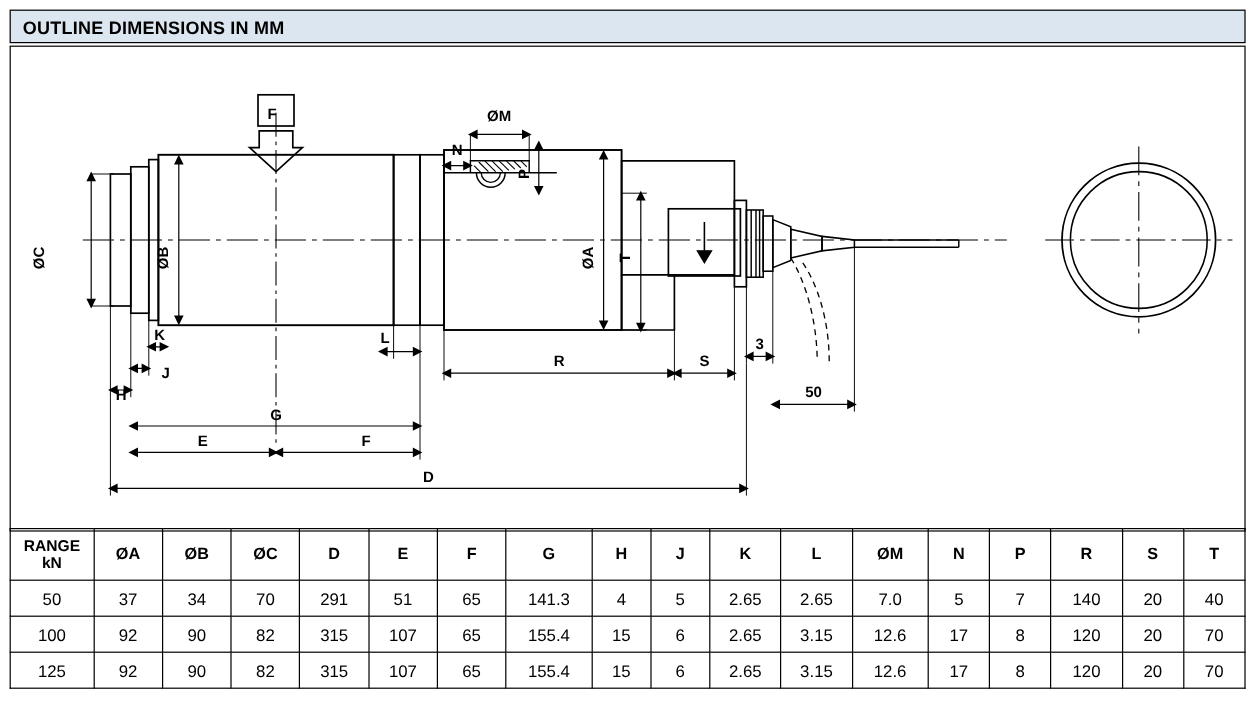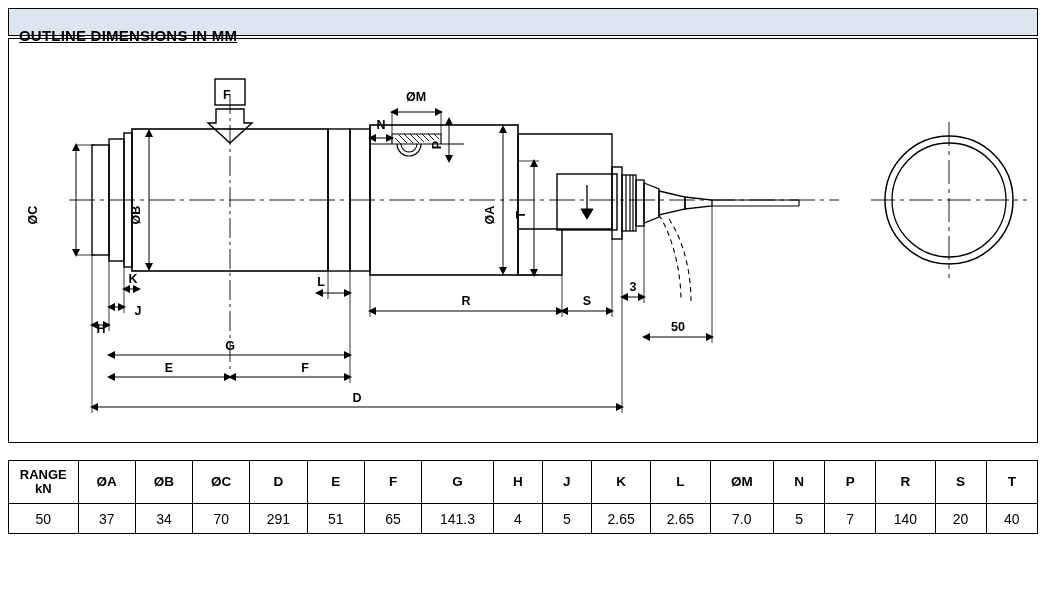--- a/index.html
+++ b/index.html
@@ -25,27 +25,26 @@
     top: 8px;
     width: 1030px;
     height: 28px;
     background: #dce6f0;
     border: 1px solid #000000;
     box-sizing: border-box;
   }
   #header-title {
     position: absolute;
     left: 10px;
-    top: 18px;
+    top: 6px;
     font-size: 15px;
     font-weight: bold;
     letter-spacing: 0.2px;
     color: #000000;
     white-space: nowrap;
-    text-decoration: underline;
   }
 
   
   #drawing-frame {
     position: absolute;
     left: 8px;
     top: 38px;
     width: 1030px;
     height: 405px;
     border: 1px solid #000000;
@@ -54,21 +53,21 @@
   #drawing-svg {
     position: absolute;
     left: 0;
     top: 0;
   }
 
   
   #dim-table-wrap {
     position: absolute;
     left: 8px;
-    top: 460px;
+    top: 440px;
     width: 1006px;
   }
   table.dim {
     border-collapse: collapse;
     width: 1030px;
     table-layout: fixed;
   }
   table.dim th, table.dim td {
     border: 1px solid #000000;
     text-align: center;
@@ -361,17 +360,57 @@
           <td>5</td>
           <td>2.65</td>
           <td>2.65</td>
           <td>7.0</td>
           <td>5</td>
           <td>7</td>
           <td>140</td>
           <td>20</td>
           <td>40</td>
         </tr>
+        <tr>
+          <td>100</td>
+          <td>92</td>
+          <td>90</td>
+          <td>82</td>
+          <td>315</td>
+          <td>107</td>
+          <td>65</td>
+          <td>155.4</td>
+          <td>15</td>
+          <td>6</td>
+          <td>2.65</td>
+          <td>3.15</td>
+          <td>12.6</td>
+          <td>17</td>
+          <td>8</td>
+          <td>120</td>
+          <td>20</td>
+          <td>70</td>
+        </tr>
+        <tr>
+          <td>125</td>
+          <td>92</td>
+          <td>90</td>
+          <td>82</td>
+          <td>315</td>
+          <td>107</td>
+          <td>65</td>
+          <td>155.4</td>
+          <td>15</td>
+          <td>6</td>
+          <td>2.65</td>
+          <td>3.15</td>
+          <td>12.6</td>
+          <td>17</td>
+          <td>8</td>
+          <td>120</td>
+          <td>20</td>
+          <td>70</td>
+        </tr>
       </tbody>
     </table>
   </div>
 
 </div>
 
 </body></html>

